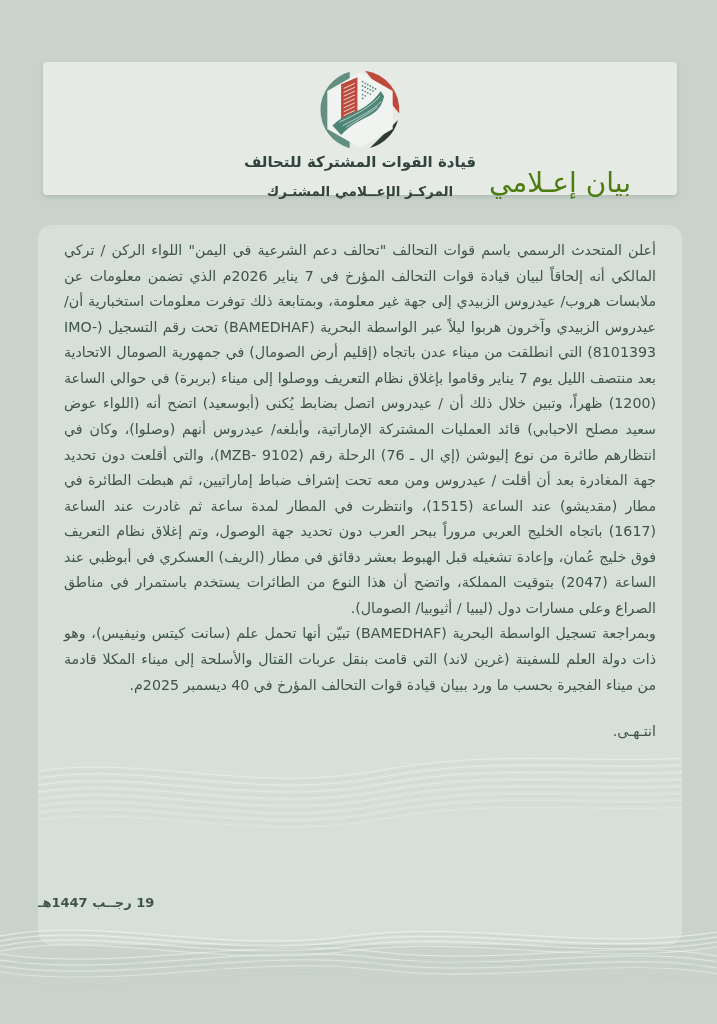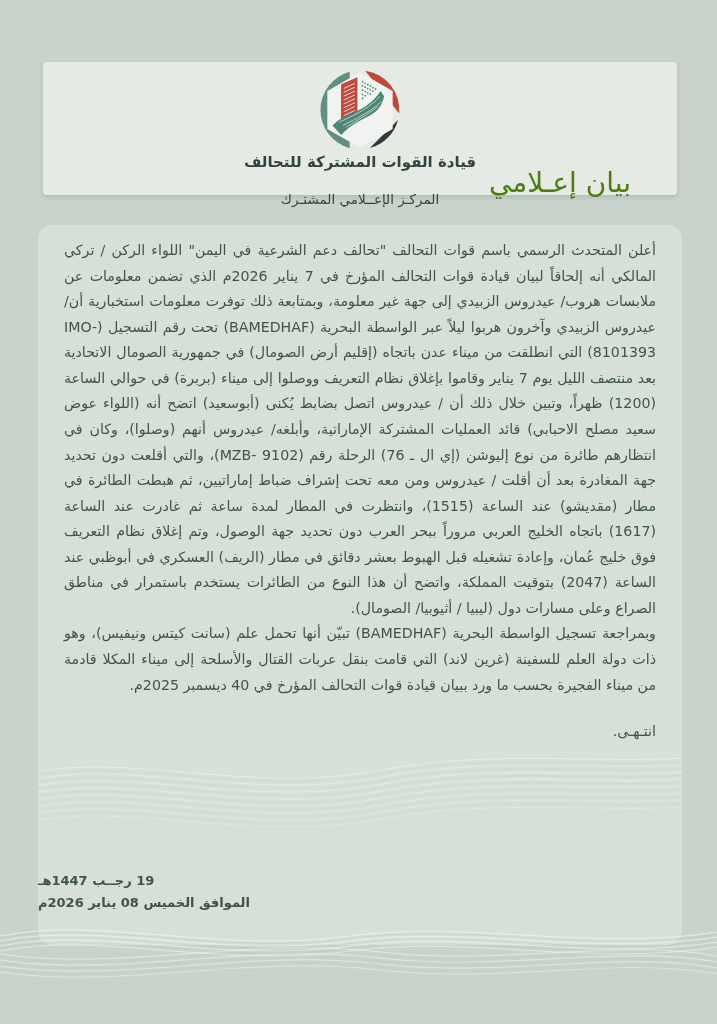--- a/index.html
+++ b/index.html
@@ -27,21 +27,21 @@
   .logo-block {
     position: absolute;
     left: 50%; top: 5px;
     transform: translateX(-50%);
     width: 340px;
     text-align: center;
     color: #31433e;
   }
   .logo-svg { width: 86px; height: 86px; display: block; margin: 0 auto; }
   .org-line1 { font-weight: bold; font-size: 15px; line-height: 1.2; }
-  .org-line2 { font-weight: normal; font-size: 13.5px; line-height: 1.2; margin-top: 20px; letter-spacing: .5px; }
+  .org-line2 { font-weight: bold; font-size: 13.5px; line-height: 1.2; margin-top: 12px; letter-spacing: .5px; }
   .statement-title {
     position: absolute;
     right: 46px; top: 104px;
     font-size: 28px;
     color: #4d7c0f;
   }
 
   
   .body-card {
     position: absolute;
@@ -180,21 +180,20 @@
     </svg>
 
     <div class="body-text">
       <p>أعلن المتحدث الرسمي باسم قوات التحالف "تحالف دعم الشرعية في اليمن" اللواء الركن / تركي المالكي أنه إلحاقاً لبيان قيادة قوات التحالف المؤرخ في 7 يناير 2026م الذي تضمن معلومات عن ملابسات هروب/ عيدروس الزبيدي إلى جهة غير معلومة، وبمتابعة ذلك توفرت معلومات استخبارية أن/ عيدروس الزبيدي وآخرون هربوا ليلاً عبر الواسطة البحرية (BAMEDHAF) تحت رقم التسجيل (IMO- 8101393) التي انطلقت من ميناء عدن باتجاه (إقليم أرض الصومال) في جمهورية الصومال الاتحادية بعد منتصف الليل يوم 7 يناير وقاموا بإغلاق نظام التعريف ووصلوا إلى ميناء (بربرة) في حوالي الساعة (1200) ظهراً، وتبين خلال ذلك أن / عيدروس اتصل بضابط يُكنى (أبوسعيد) اتضح أنه (اللواء عوض سعيد مصلح الاحبابي) قائد العمليات المشتركة الإماراتية، وأبلغه/ عيدروس أنهم (وصلوا)، وكان في انتظارهم طائرة من نوع إليوشن (إي ال ـ 76) الرحلة رقم (MZB- 9102)، والتي أقلعت دون تحديد جهة المغادرة بعد أن أقلت / عيدروس ومن معه تحت إشراف ضباط إماراتيين، ثم هبطت الطائرة في مطار (مقديشو) عند الساعة (1515)، وانتظرت في المطار لمدة ساعة ثم غادرت عند الساعة (1617) باتجاه الخليج العربي مروراً ببحر العرب دون تحديد جهة الوصول، وتم إغلاق نظام التعريف فوق خليج عُمان، وإعادة تشغيله قبل الهبوط بعشر دقائق في مطار (الريف) العسكري في أبوظبي عند الساعة (2047) بتوقيت المملكة، واتضح أن هذا النوع من الطائرات يستخدم باستمرار في مناطق الصراع وعلى مسارات دول (ليبيا / أثيوبيا/ الصومال).</p>
       <p>وبمراجعة تسجيل الواسطة البحرية (BAMEDHAF) تبيّن أنها تحمل علم (سانت كيتس ونيفيس)، وهو ذات دولة العلم للسفينة (غرين لاند) التي قامت بنقل عربات القتال والأسلحة إلى ميناء المكلا قادمة من ميناء الفجيرة بحسب ما ورد ببيان قيادة قوات التحالف المؤرخ في 40 ديسمبر 2025م.</p>
       <p class="closing">انتـهـى.</p>
     </div>
 
     <div class="date-block">
       <div>19 رجــب 1447هـ</div>
-      <div>الموافق الخميس 08 يناير 2026م</div>
     </div>
   </div>
 
   <svg class="page-waves" viewBox="0 0 717 70">
     <defs>
       <path id="wA" d="M0,10 C100,-10 220,28 350,10 C470,-6 590,26 717,6" fill="none"></path>
       <path id="wB" d="M0,20 C120,38 250,2 380,18 C500,32 620,4 717,22" fill="none"></path>
     </defs>
     <g stroke="#eff5f0" stroke-width="1">
       <use href="#wA" y="0" opacity="0.75"></use>

